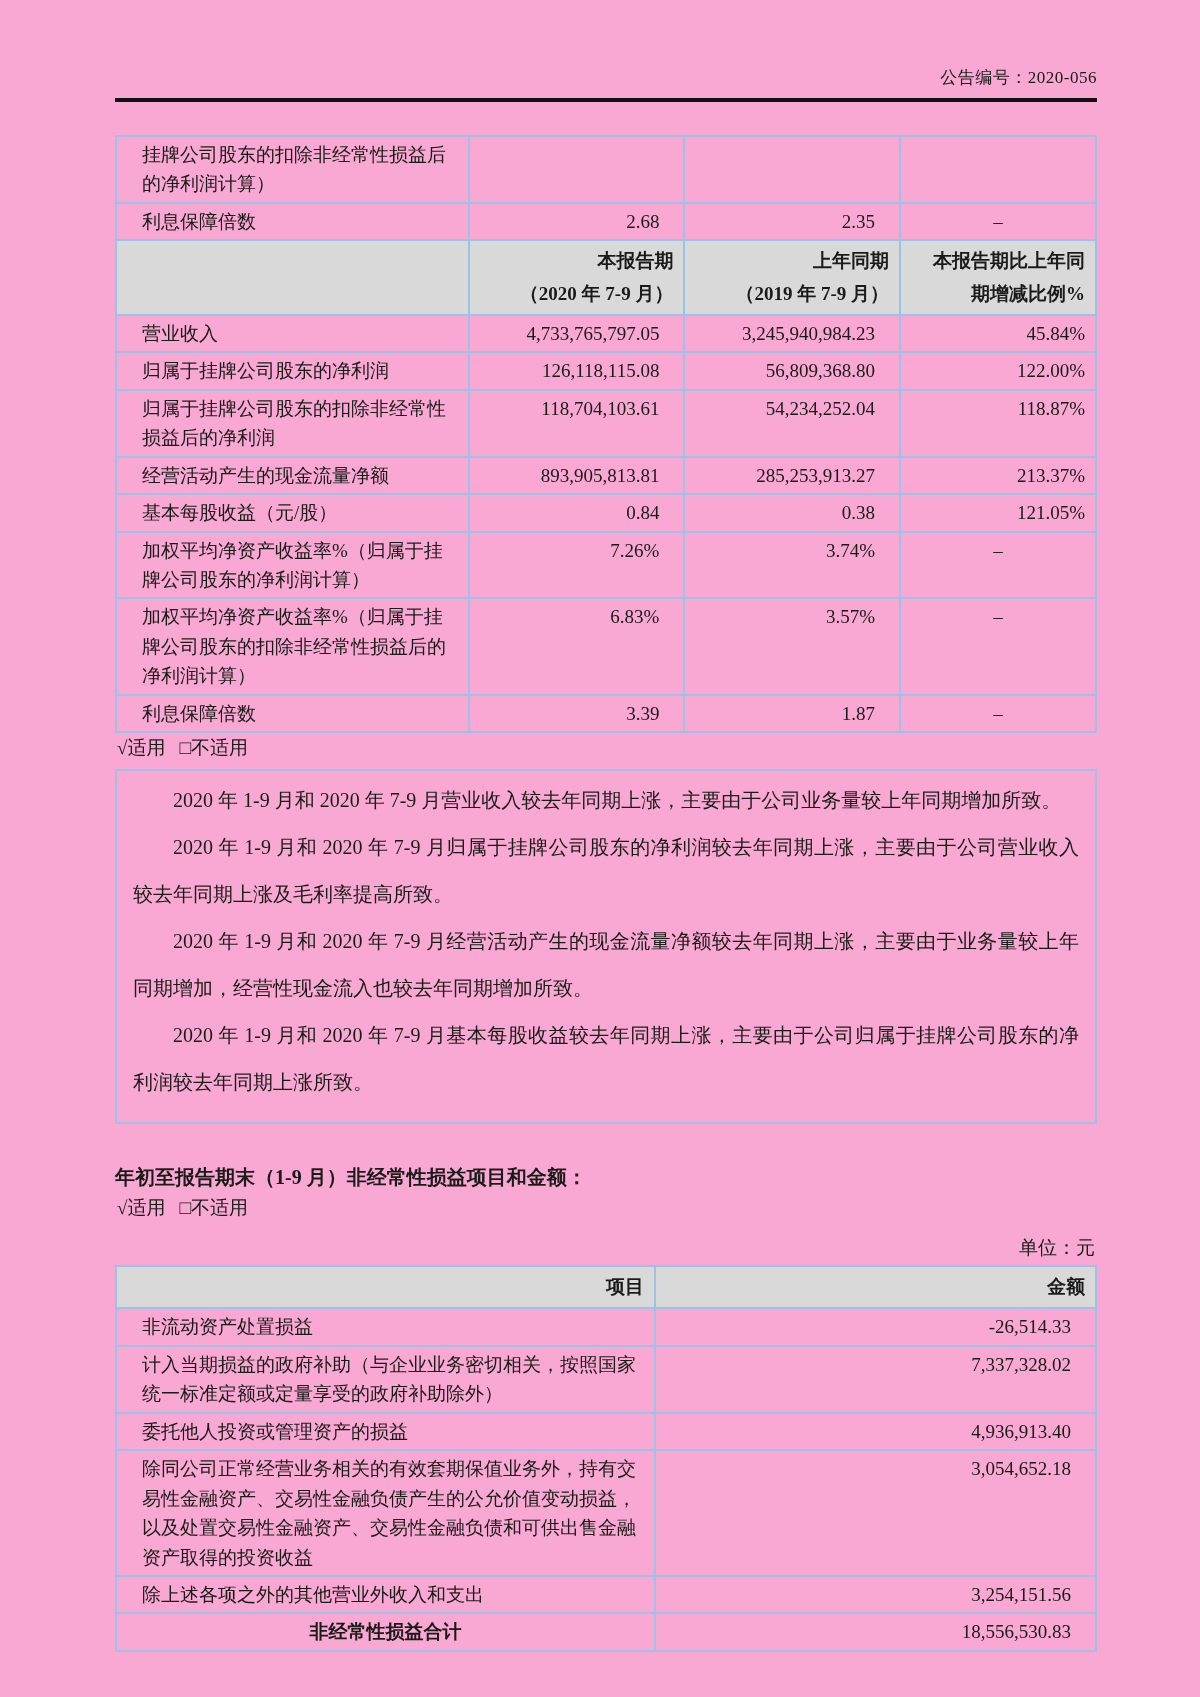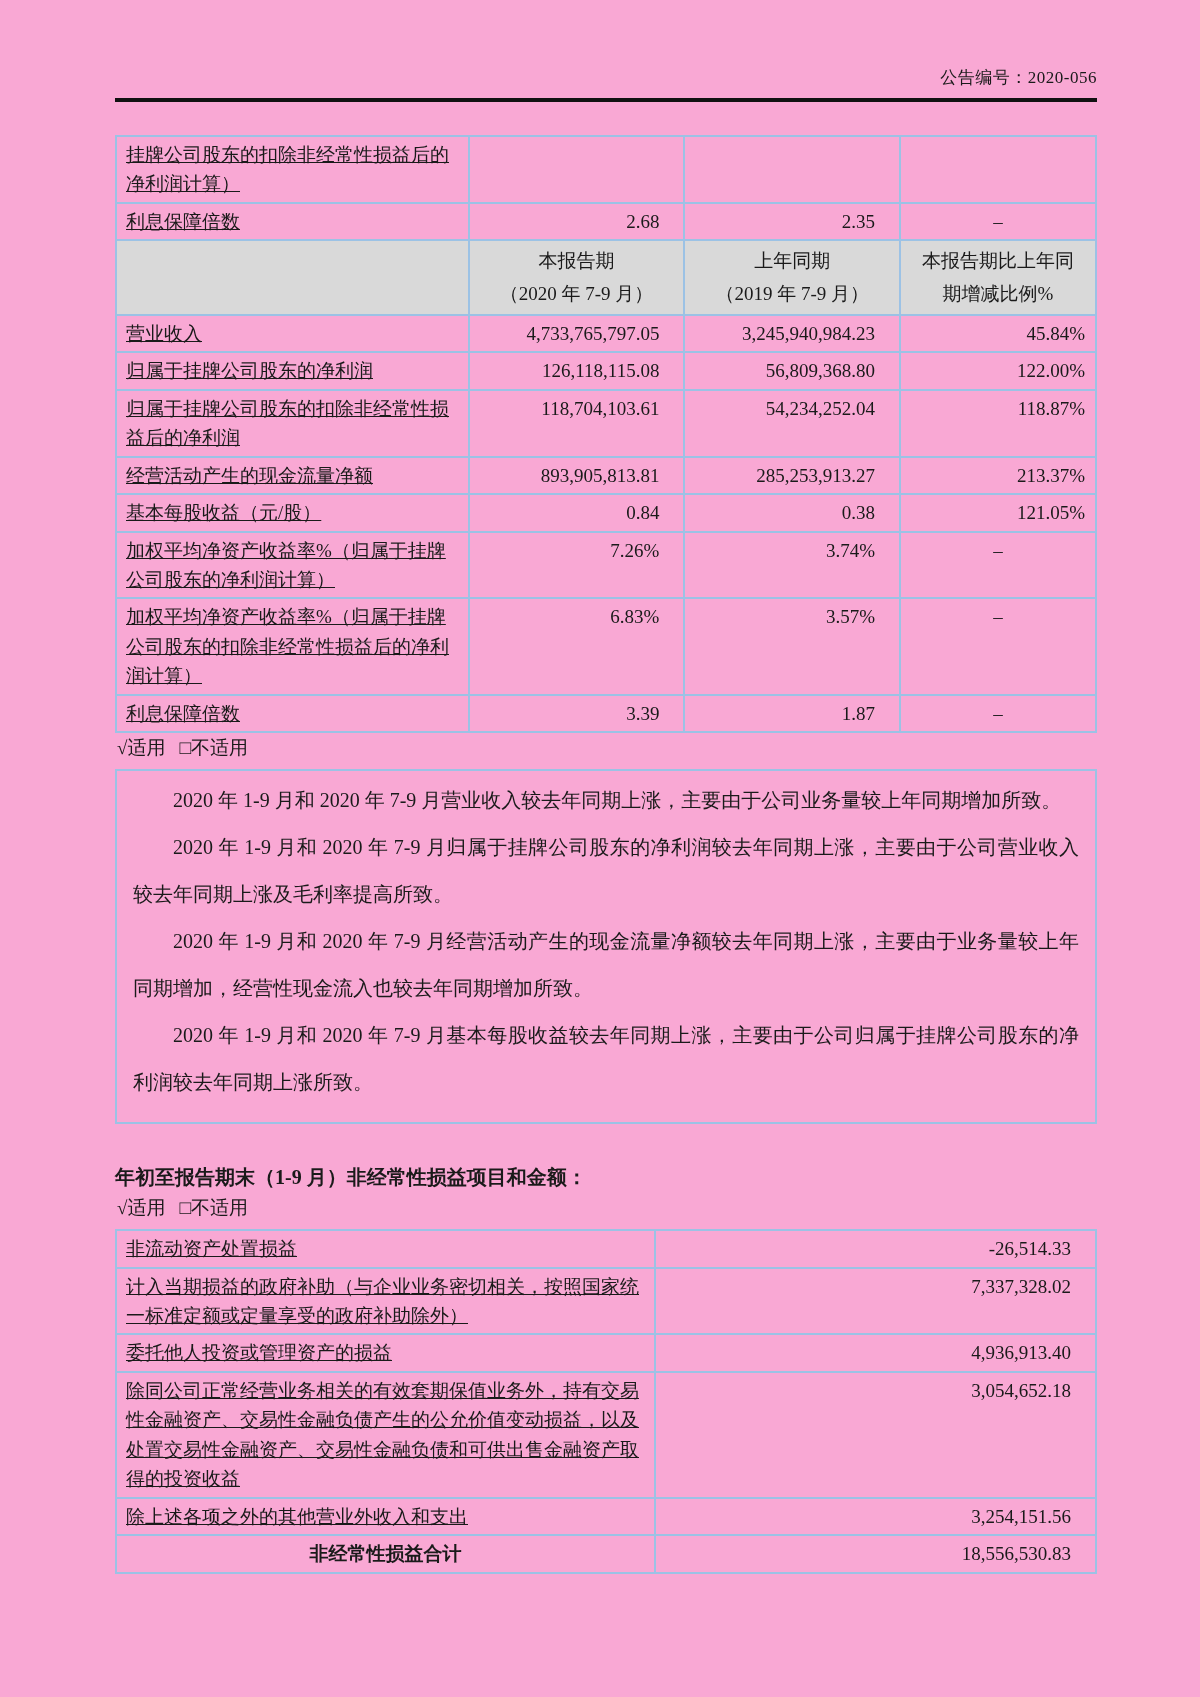--- a/index.html
+++ b/index.html
@@ -34,28 +34,28 @@
     font-size: 19px;
   }
   td, th {
     border: 2px solid #9CC2E5;
     padding: 3px 10px;
     vertical-align: top;
     line-height: 1.55;
     font-weight: normal;
     word-break: break-all;
   }
-  .lbl { text-align: left; padding-left: 9px; text-decoration: underline; }
+  .lbl { text-align: left; padding-left: 25px; }
   .num { text-align: right; padding-right: 24px; }
   .pct { text-align: right; padding-right: 10px; border-radius: 18px; }
   .dash { text-align: center; }
   tr.hdr td {
     background: #D9D9D9;
-    font-weight: normal;
-    text-align: center;
+    font-weight: bold;
+    text-align: right;
     white-space: pre-line;
     line-height: 1.7;
     padding-top: 4px;
     padding-bottom: 4px;
   }
   .section-heading {
     font-size: 20px;
     font-weight: bold;
     margin: 30px 0 4px 0;
   }
@@ -181,27 +181,32 @@
     <p>2020 年 1-9 月和 2020 年 7-9 月营业收入较去年同期上涨，主要由于公司业务量较上年同期增加所致。</p>
     <p>2020 年 1-9 月和 2020 年 7-9 月归属于挂牌公司股东的净利润较去年同期上涨，主要由于公司营业收入较去年同期上涨及毛利率提高所致。</p>
     <p>2020 年 1-9 月和 2020 年 7-9 月经营活动产生的现金流量净额较去年同期上涨，主要由于业务量较上年同期增加，经营性现金流入也较去年同期增加所致。</p>
     <p>2020 年 1-9 月和 2020 年 7-9 月基本每股收益较去年同期上涨，主要由于公司归属于挂牌公司股东的净利润较去年同期上涨所致。</p>
   </div>
 
   <div class="section-heading" style="margin-top:40px">年初至报告期末（1-9 月）非经常性损益项目和金额：</div>
   <div class="applicability">
     <span class="opt">√适用</span><span class="opt">□不适用</span>
   </div>
+  <div class="unit-line">单位：元</div>
 
   <table class="t2">
     <colgroup>
       <col style="width:55%">
         <col style="width:45%">
     </colgroup>
     <tbody>
+      <tr class="hdr">
+        <td>项目</td>
+        <td>金额</td>
+      </tr>
       <tr>
         <td class="lbl">非流动资产处置损益</td>
         <td class="num">-26,514.33</td>
       </tr>
       <tr>
         <td class="lbl">计入当期损益的政府补助（与企业业务密切相关，按照国家统一标准定额或定量享受的政府补助除外）</td>
         <td class="num">7,337,328.02</td>
       </tr>
       <tr>
         <td class="lbl">委托他人投资或管理资产的损益</td>

